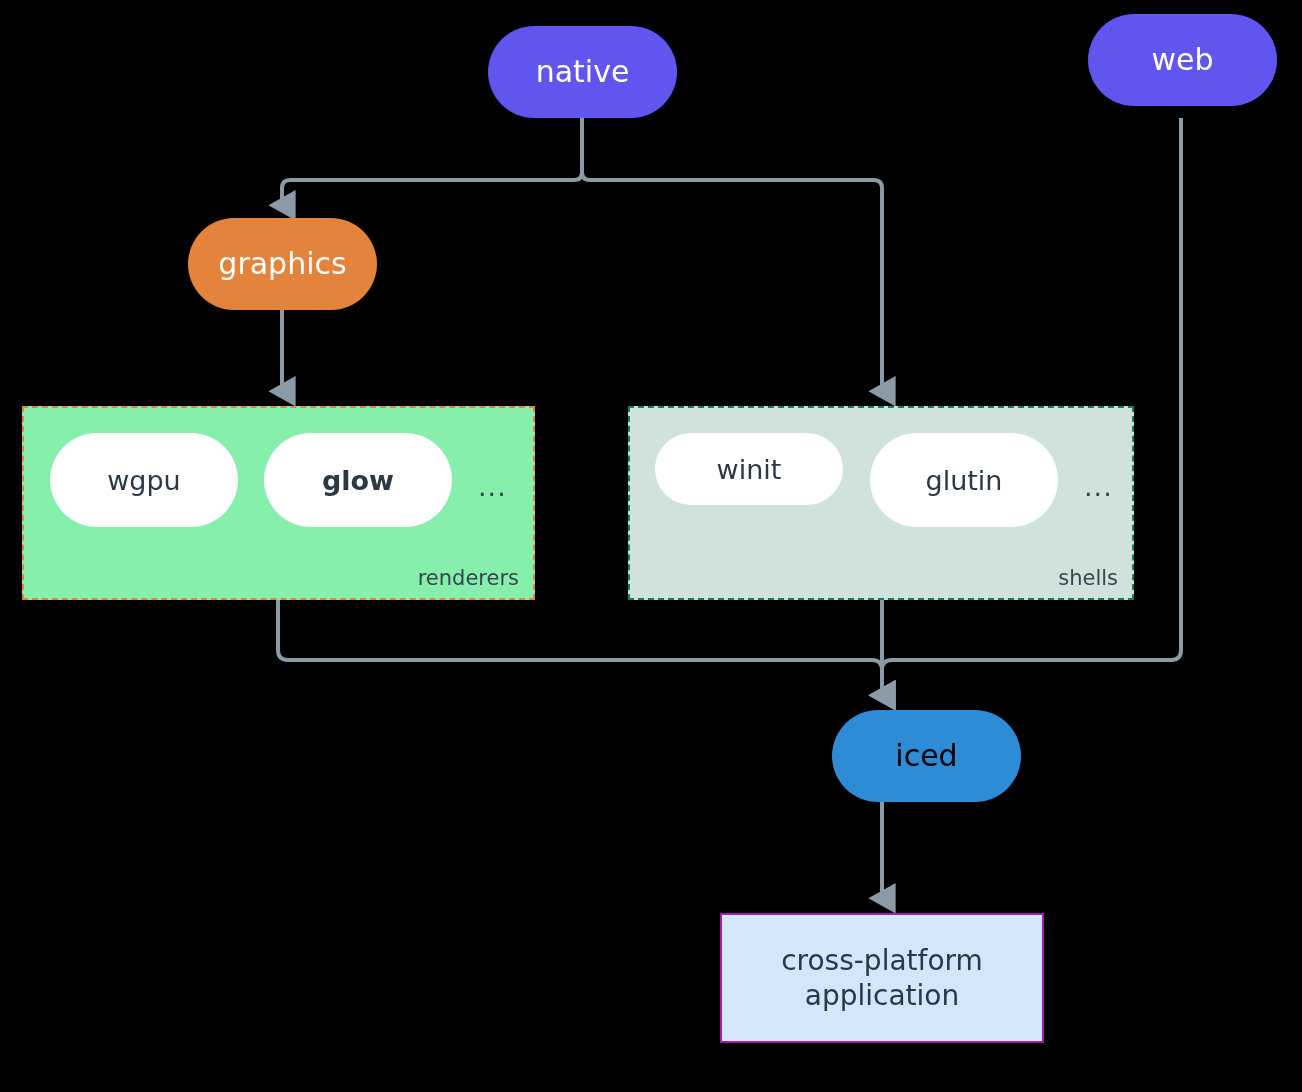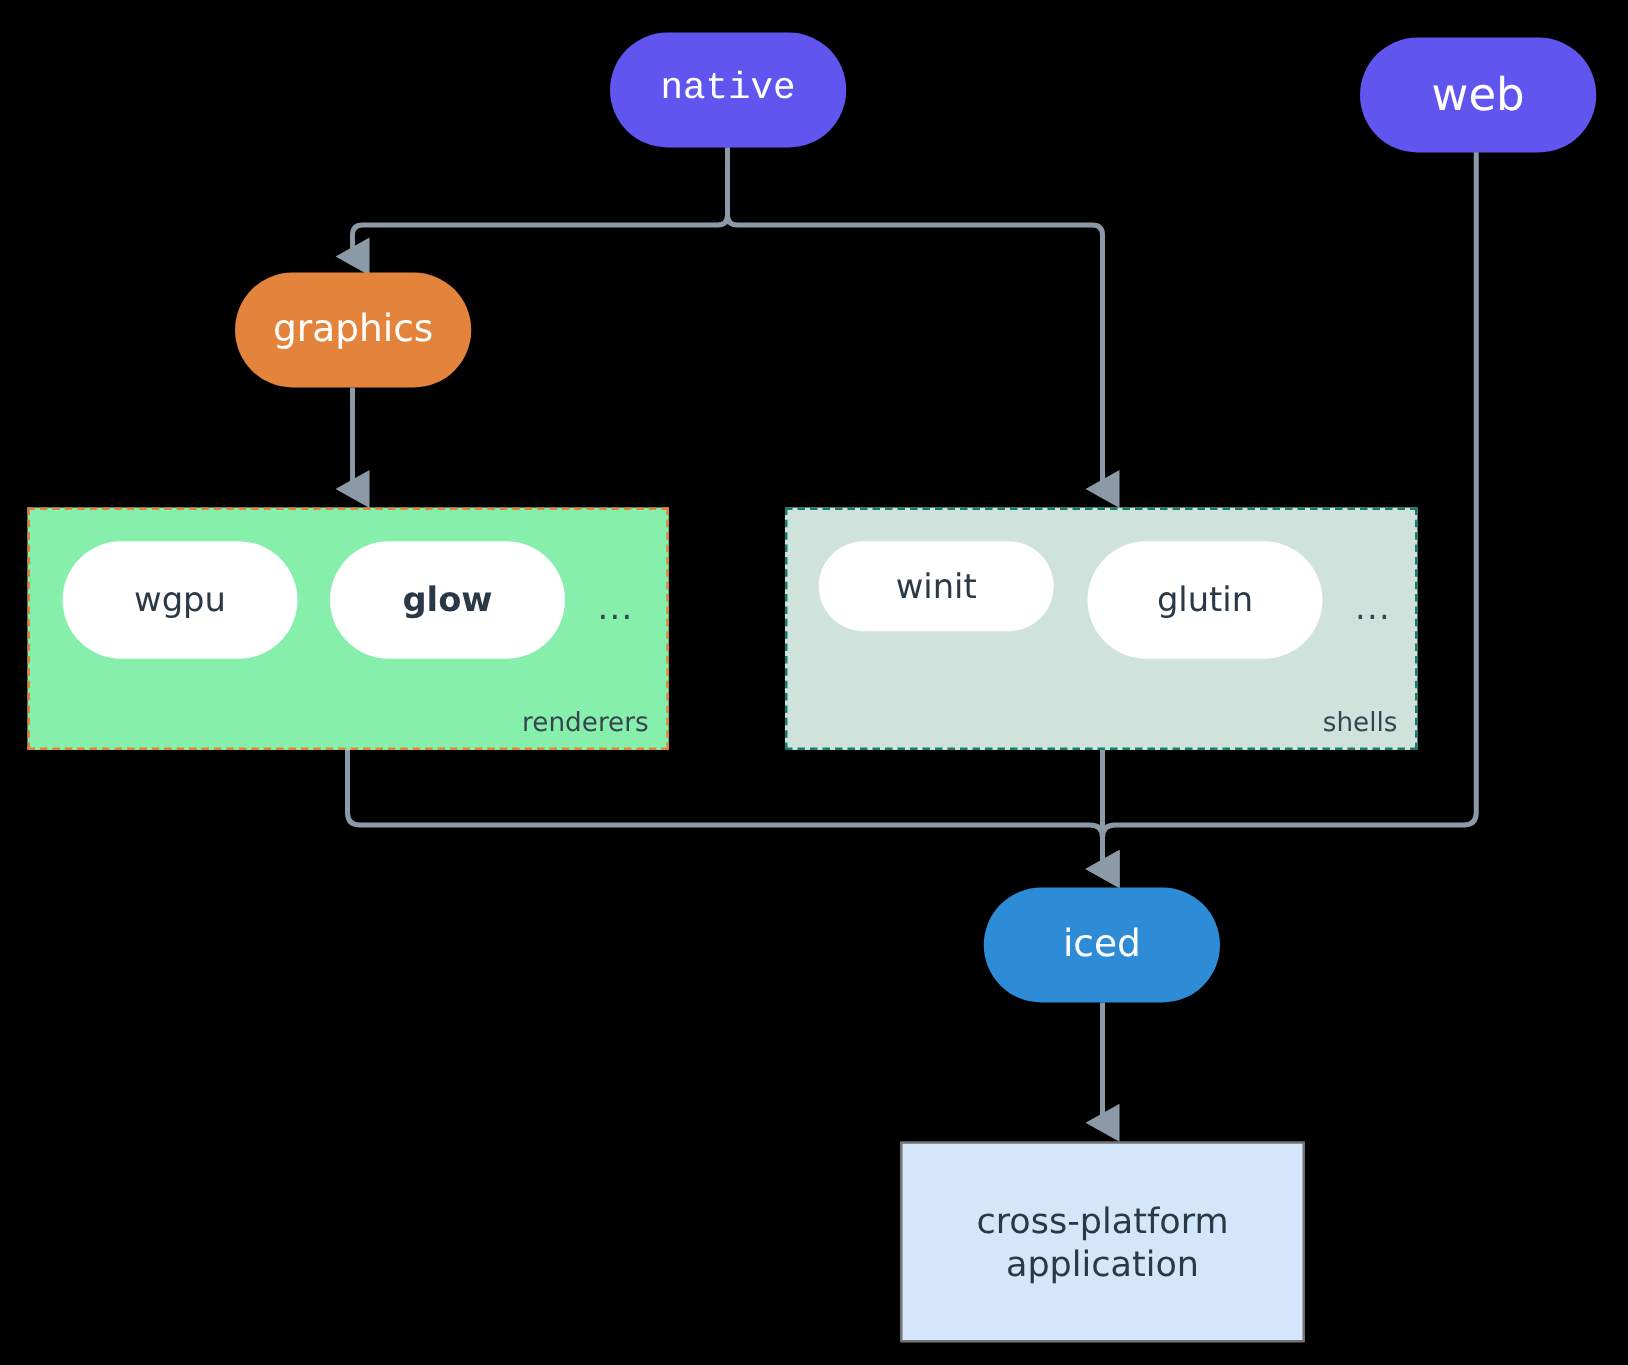--- a/index.html
+++ b/index.html
@@ -34,41 +34,40 @@
     text-align: center;
     line-height: 1.25;
   }
   
   .pill-native {
     left: 488px; top: 26px; width: 189px; height: 92px;
     background: #6155f0;
     border-radius: 46px;
     color: #ffffff;
     font-size: 30px;
-    font-family: Liberation Mono, monospace;
   }
   .pill-web {
-    left: 1088px; top: 30px; width: 189px; height: 92px;
+    left: 1088px; top: 14px; width: 189px; height: 92px;
     background: #6155f0;
     border-radius: 46px;
     color: #ffffff;
-    font-size: 36px;
+    font-size: 30px;
   }
   .pill-graphics {
     left: 188px; top: 218px; width: 189px; height: 92px;
     background: #e4833c;
     border-radius: 46px;
     color: #ffffff;
     font-size: 30px;
   }
   .pill-iced {
-    left: 787px; top: 710px; width: 189px; height: 92px;
+    left: 832px; top: 710px; width: 189px; height: 92px;
     background: #2e8bd6;
     border-radius: 46px;
-    color: #ffffff;
+    color: #000000;
     font-size: 30px;
   }
   
   .group {
     position: absolute;
     box-sizing: border-box;
   }
   .group-renderers {
     left: 22px; top: 406px; width: 513px; height: 194px;
     background: #86efac;
@@ -100,23 +99,23 @@
   }
   .ellipsis {
     position: absolute;
     font-size: 27px;
     color: #384551;
     letter-spacing: 1px;
     line-height: 1;
   }
   
   .box-app {
-    left: 720px; top: 913px; width: 324px; height: 161px;
+    left: 720px; top: 913px; width: 324px; height: 130px;
     background: #d4e6f9;
-    border: 2px solid #737373;
+    border: 2px solid #a21caf;
     color: #2b3947;
     font-size: 28px;
     border-radius: 1px;
     flex-direction: column;
   }
   .box-app .line { display: block; }
 </style>
 </head>
 <body>
 

